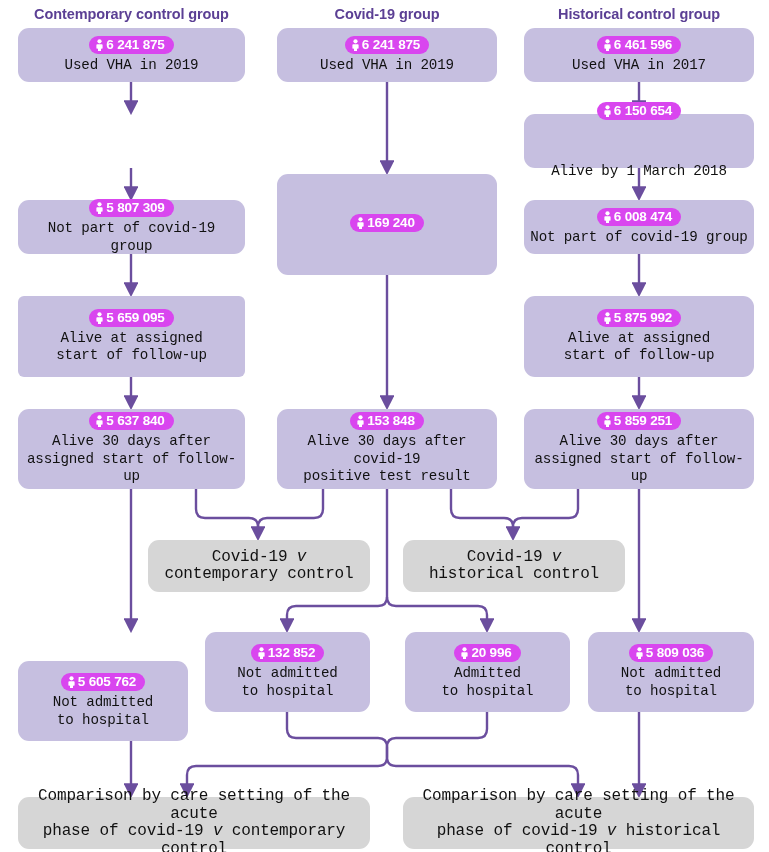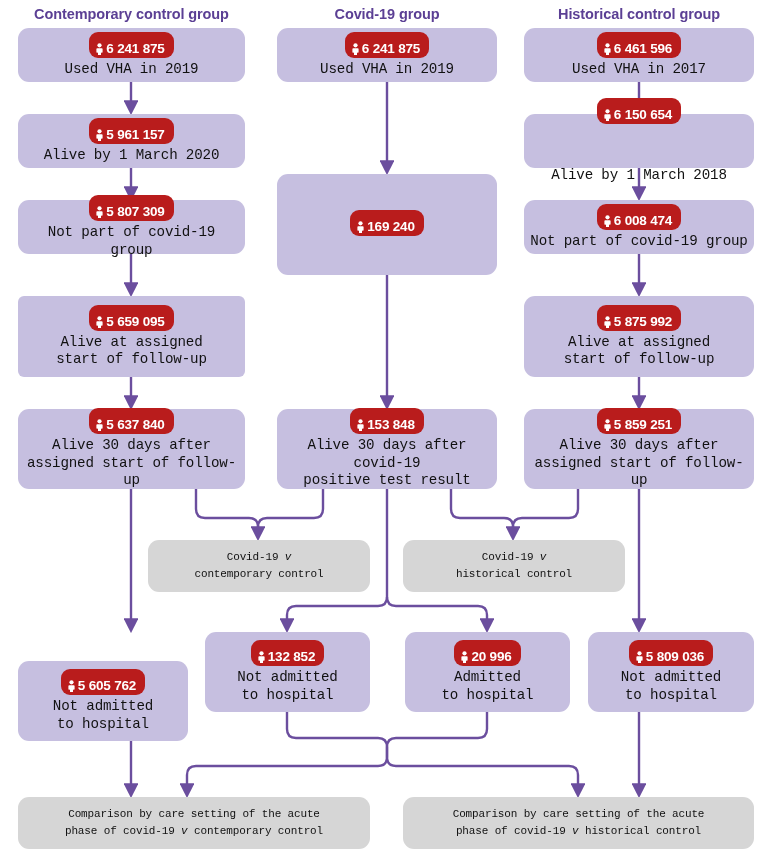--- a/index.html
+++ b/index.html
@@ -24,37 +24,37 @@
     box-sizing:border-box;
     border-radius:11px;
     display:flex;flex-direction:column;align-items:center;justify-content:center;
     text-align:center;
   }
   .node.purple{background:#c6bfe0;}
   .node.gray{background:#d6d6d6;}
 
   .badge{
     display:inline-flex;align-items:center;justify-content:center;
-    background:#b91c1c;color:#ffffff;
+    background:#d946ef;color:#ffffff;
     border-radius:9px;
     font-size:13.5px;font-weight:bold;
-    padding:9px 9px 2px 6px;
+    padding:1px 9px 2px 6px;
     line-height:15px;
     white-space:nowrap;
     letter-spacing:-.2px;
     margin-bottom:3px;
   }
   .badge .pico{
     display:inline-block;width:9px;height:13px;margin-right:2px;position:relative;top:1px;
   }
   .node .label{
     color:#111111;font-size:14.2px;line-height:17.5px;
     padding:0 6px;white-space:pre-line;letter-spacing:-.15px;font-family:Liberation Mono, monospace;
   }
-  .node.gray .label{font-size:11px;line-height:17.5px;}
+  .node.gray .label{font-size:16px;line-height:17.5px;}
   .label i{font-style:italic;}
 </style>
 </head>
 <body>
 
 <div id="stage">
 
   <svg id="wires" viewBox="0 0 769 852" width="769" height="852" xmlns="http://www.w3.org/2000/svg">
     <defs>
       <marker id="ah" viewBox="0 0 10 10" refX="5.2" refY="5" markerWidth="6.2" markerHeight="6.2" orient="auto-start-reverse" markerUnits="strokeWidth">
@@ -107,30 +107,20 @@
     <span class="badge">
         <span class="pico"><svg viewBox="0 0 9 13" width="9" height="13">
             <circle cx="4.5" cy="2.3" r="2.1" fill="#fff"></circle>
             <path d="M2.3 5.2 h4.4 a0.9 0.9 0 0 1 0.9 0.9 v3.0 a0.8 0.8 0 0 1 -1.6 0 v3.0 h-3 v-3.0 a0.8 0.8 0 0 1 -1.6 0 v-3.0 a0.9 0.9 0 0 1 0.9 -0.9 z" fill="#fff"></path>
           </svg></span>
         <span>6 241 875</span>
       </span>
     <div class="label">Used VHA in 2019</div>
   </div>
 
-  <div class="node purple" style="left:18px;top:114px;width:227px;height:54px;">
-    <span class="badge">
-        <span class="pico"><svg viewBox="0 0 9 13" width="9" height="13">
-            <circle cx="4.5" cy="2.3" r="2.1" fill="#fff"></circle>
-            <path d="M2.3 5.2 h4.4 a0.9 0.9 0 0 1 0.9 0.9 v3.0 a0.8 0.8 0 0 1 -1.6 0 v3.0 h-3 v-3.0 a0.8 0.8 0 0 1 -1.6 0 v-3.0 a0.9 0.9 0 0 1 0.9 -0.9 z" fill="#fff"></path>
-          </svg></span>
-        <span>5 961 157</span>
-      </span>
-    <div class="label">Alive by 1 March 2020</div>
-  </div>
 
   <div class="node purple" style="left:18px;top:200px;width:227px;height:54px;">
     <span class="badge">
         <span class="pico"><svg viewBox="0 0 9 13" width="9" height="13">
             <circle cx="4.5" cy="2.3" r="2.1" fill="#fff"></circle>
             <path d="M2.3 5.2 h4.4 a0.9 0.9 0 0 1 0.9 0.9 v3.0 a0.8 0.8 0 0 1 -1.6 0 v3.0 h-3 v-3.0 a0.8 0.8 0 0 1 -1.6 0 v-3.0 a0.9 0.9 0 0 1 0.9 -0.9 z" fill="#fff"></path>
           </svg></span>
         <span>5 807 309</span>
       </span>
     <div class="label">Not part of covid-19 group</div>

